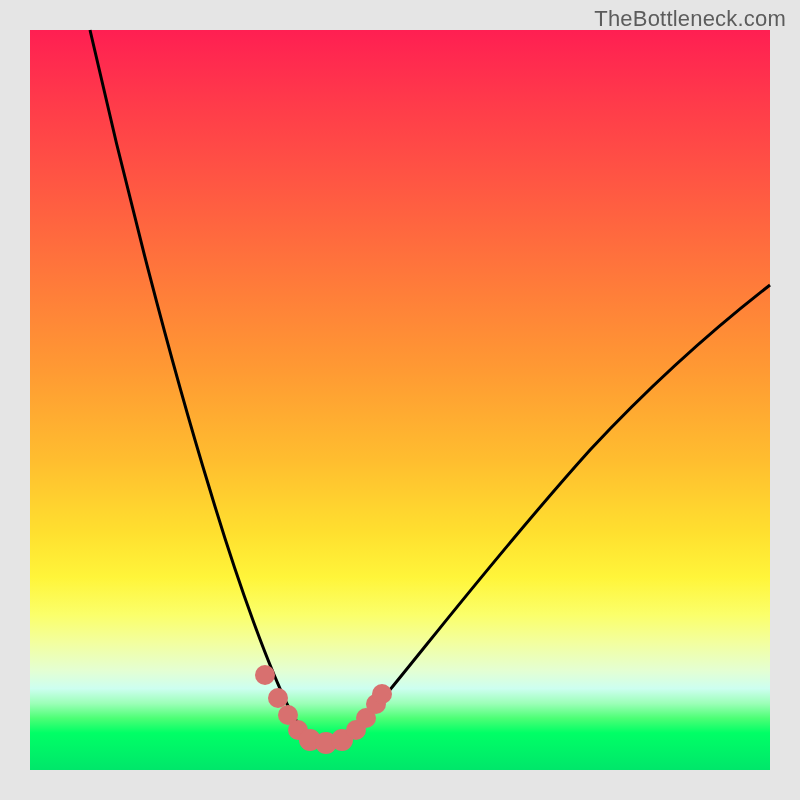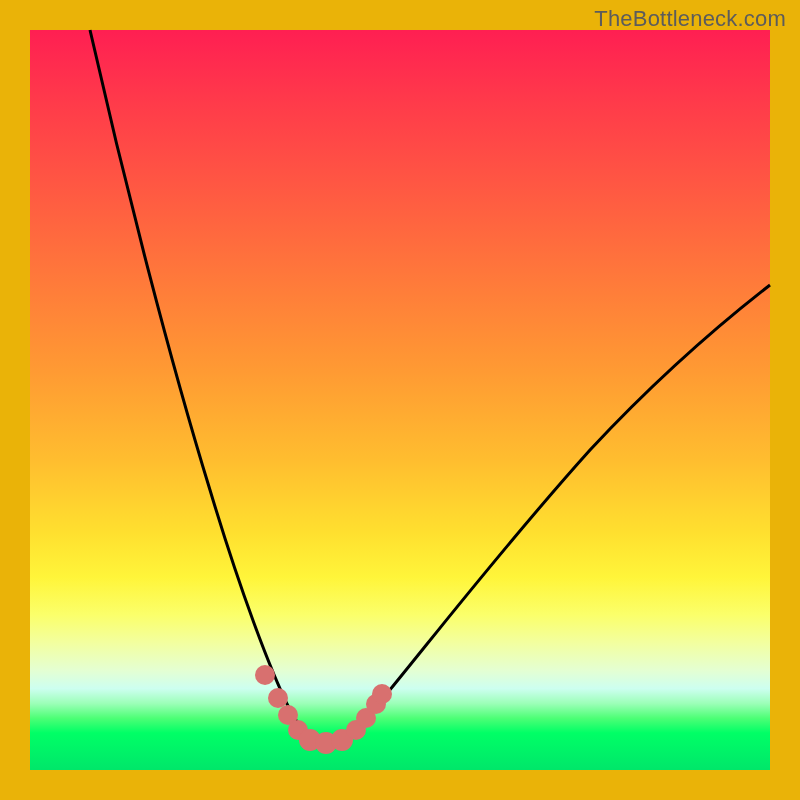--- a/index.html
+++ b/index.html
@@ -10,21 +10,21 @@
     overflow: hidden;
     background: #000;
     font-family: Arial, Helvetica, sans-serif;
   }
   .frame {
     position: absolute;
     left: 0;
     top: 0;
     width: 800px;
     height: 800px;
-    background: #eab308;
+    background: #e5e5e5;
   }
   .plot {
     position: absolute;
     left: 30px;
     top: 30px;
     width: 740px;
     height: 740px;
     background: linear-gradient(
       to bottom,
       #ff1f52 0%,

